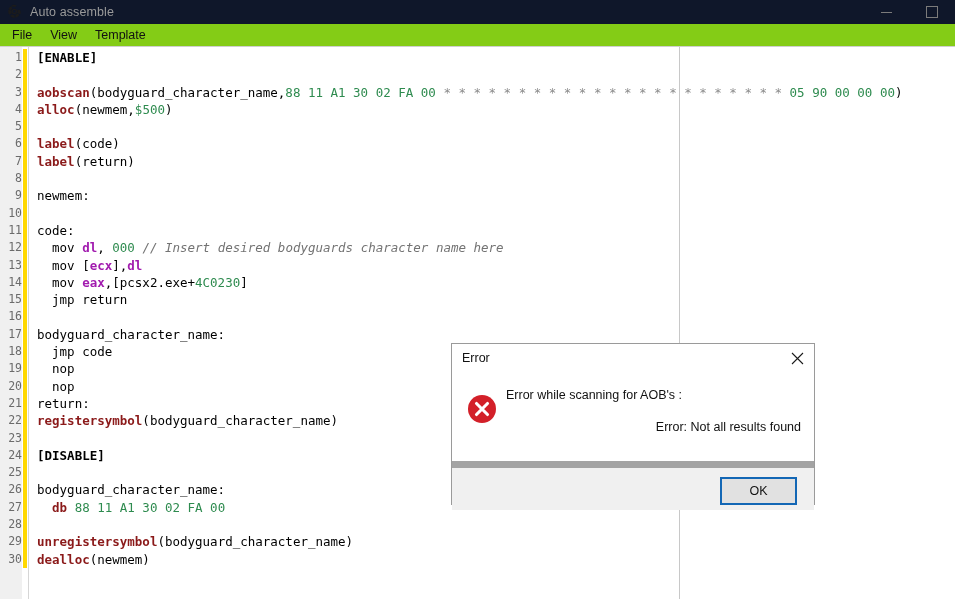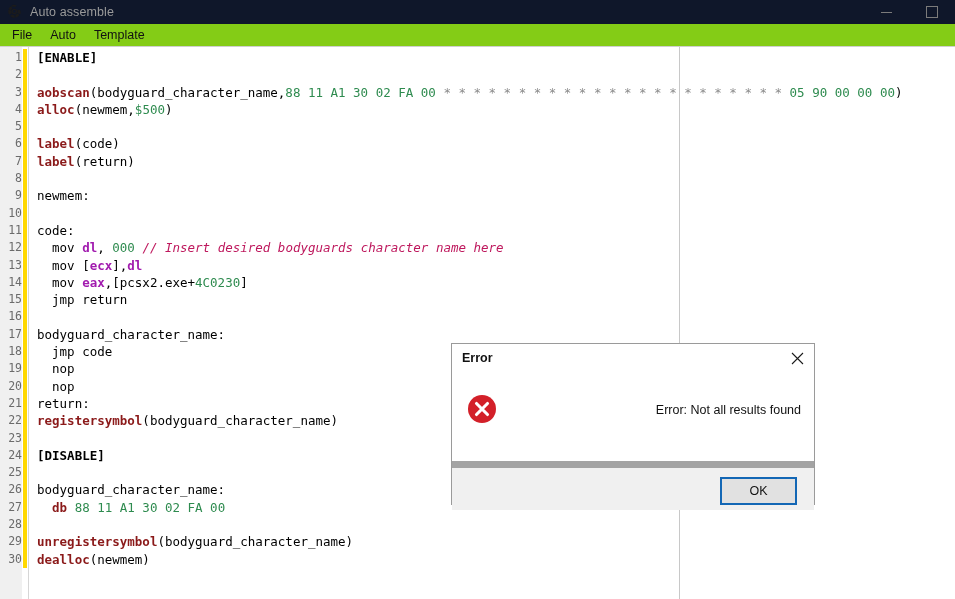--- a/index.html
+++ b/index.html
@@ -84,33 +84,33 @@
   }
   .ln-txt{
     position:absolute;left:37px;top:0;color:#000000;line-height:17.3px;
   }
   
   .tk-kw   {color:#8b1a1a;font-weight:bold;}
   .tk-sect {color:#000000;font-weight:bold;}
   .tk-num  {color:#2e8b4f;}
   .tk-hex  {color:#2e8b4f;}
   .tk-reg  {color:#a21caf;font-weight:bold;}
-  .tk-cmt  {color:#be185d;font-style:italic;}
+  .tk-cmt  {color:#737373;font-style:italic;}
   .tk-txt  {color:#000000;}
   .tk-star {color:#8a8a8a;}
 
   
   .dialog{
     position:absolute;left:451px;top:343px;width:362px;height:160px;
     background:#ffffff;border:1px solid #9a9a9a;
     box-shadow:0 0 0 0 rgba(0,0,0,0);
   }
   .dlg-title{
     position:absolute;left:0;top:0;width:362px;height:28px;
-    display:flex;align-items:flex-start;font-weight:bold;
+    display:flex;align-items:flex-start;
   }
   .dlg-title-text{
     font-size:12.5px;color:#111;margin-left:10px;line-height:28px;
   }
   .dlg-close{
     margin-left:auto;width:34px;height:28px;
     display:flex;align-items:center;justify-content:center;
   }
   .dlg-body{
     position:absolute;left:0;top:28px;width:362px;height:89px;
@@ -161,21 +161,21 @@
         <span class="glyph-min"></span>
       </div>
       <div class="win-btn">
         <span class="glyph-max"></span>
       </div>
     </div>
   </div>
 
   <div class="menubar">
     <div class="menu-item">File</div>
-    <div class="menu-item">Auto</div>
+    <div class="menu-item">View</div>
     <div class="menu-item">Template</div>
   </div>
 
   <div class="editor">
     <div class="gutter"></div>
     <div class="modbar" id="modbar" style="top: 2px; height: 519px;"></div>
     <div class="gutter-sep"></div>
     <div class="ruler" style="left: 679px;"></div>
     <div class="code" id="code-lines"><div class="ln-row"><span class="ln-num">1</span><span class="ln-txt"><span class="tk-sect">[ENABLE]</span></span></div><div class="ln-row"><span class="ln-num">2</span><span class="ln-txt"></span></div><div class="ln-row"><span class="ln-num">3</span><span class="ln-txt"><span class="tk-kw">aobscan</span><span class="tk-txt">(bodyguard_character_name,</span><span class="tk-hex">88 11 A1 30 02 FA 00</span><span class="tk-star"> * * * * * * * * * * * * * * * * * * * * * * * </span><span class="tk-hex">05 90 00 00 00</span><span class="tk-txt">)</span></span></div><div class="ln-row"><span class="ln-num">4</span><span class="ln-txt"><span class="tk-kw">alloc</span><span class="tk-txt">(newmem,</span><span class="tk-num">$500</span><span class="tk-txt">)</span></span></div><div class="ln-row"><span class="ln-num">5</span><span class="ln-txt"></span></div><div class="ln-row"><span class="ln-num">6</span><span class="ln-txt"><span class="tk-kw">label</span><span class="tk-txt">(code)</span></span></div><div class="ln-row"><span class="ln-num">7</span><span class="ln-txt"><span class="tk-kw">label</span><span class="tk-txt">(return)</span></span></div><div class="ln-row"><span class="ln-num">8</span><span class="ln-txt"></span></div><div class="ln-row"><span class="ln-num">9</span><span class="ln-txt"><span class="tk-txt">newmem:</span></span></div><div class="ln-row"><span class="ln-num">10</span><span class="ln-txt"></span></div><div class="ln-row"><span class="ln-num">11</span><span class="ln-txt"><span class="tk-txt">code:</span></span></div><div class="ln-row"><span class="ln-num">12</span><span class="ln-txt"><span class="tk-txt">  mov </span><span class="tk-reg">dl</span><span class="tk-txt">, </span><span class="tk-num">000</span><span class="tk-txt"> </span><span class="tk-cmt">// Insert desired bodyguards character name here</span></span></div><div class="ln-row"><span class="ln-num">13</span><span class="ln-txt"><span class="tk-txt">  mov [</span><span class="tk-reg">ecx</span><span class="tk-txt">],</span><span class="tk-reg">dl</span></span></div><div class="ln-row"><span class="ln-num">14</span><span class="ln-txt"><span class="tk-txt">  mov </span><span class="tk-reg">eax</span><span class="tk-txt">,[pcsx2.exe+</span><span class="tk-num">4C0230</span><span class="tk-txt">]</span></span></div><div class="ln-row"><span class="ln-num">15</span><span class="ln-txt"><span class="tk-txt">  jmp return</span></span></div><div class="ln-row"><span class="ln-num">16</span><span class="ln-txt"></span></div><div class="ln-row"><span class="ln-num">17</span><span class="ln-txt"><span class="tk-txt">bodyguard_character_name:</span></span></div><div class="ln-row"><span class="ln-num">18</span><span class="ln-txt"><span class="tk-txt">  jmp code</span></span></div><div class="ln-row"><span class="ln-num">19</span><span class="ln-txt"><span class="tk-txt">  nop</span></span></div><div class="ln-row"><span class="ln-num">20</span><span class="ln-txt"><span class="tk-txt">  nop</span></span></div><div class="ln-row"><span class="ln-num">21</span><span class="ln-txt"><span class="tk-txt">return:</span></span></div><div class="ln-row"><span class="ln-num">22</span><span class="ln-txt"><span class="tk-kw">registersymbol</span><span class="tk-txt">(bodyguard_character_name)</span></span></div><div class="ln-row"><span class="ln-num">23</span><span class="ln-txt"></span></div><div class="ln-row"><span class="ln-num">24</span><span class="ln-txt"><span class="tk-sect">[DISABLE]</span></span></div><div class="ln-row"><span class="ln-num">25</span><span class="ln-txt"></span></div><div class="ln-row"><span class="ln-num">26</span><span class="ln-txt"><span class="tk-txt">bodyguard_character_name:</span></span></div><div class="ln-row"><span class="ln-num">27</span><span class="ln-txt"><span class="tk-kw">  db </span><span class="tk-hex">88 11 A1 30 02 FA 00</span></span></div><div class="ln-row"><span class="ln-num">28</span><span class="ln-txt"></span></div><div class="ln-row"><span class="ln-num">29</span><span class="ln-txt"><span class="tk-kw">unregistersymbol</span><span class="tk-txt">(bodyguard_character_name)</span></span></div><div class="ln-row"><span class="ln-num">30</span><span class="ln-txt"><span class="tk-kw">dealloc</span><span class="tk-txt">(newmem)</span></span></div></div>
   </div>
@@ -190,20 +190,21 @@
       </div>
     </div>
     <div class="dlg-body">
       <div class="err-icon">
         <svg width="30" height="30" viewBox="0 0 30 30">
           <circle cx="15" cy="15" r="14" fill="#d32029"></circle>
           <path d="M9.5 9.5 L20.5 20.5 M20.5 9.5 L9.5 20.5" stroke="#ffffff" stroke-width="3.1" stroke-linecap="round"></path>
         </svg>
       </div>
       <div class="dlg-msg">
+        <div>Error while scanning for AOB's :</div>
         <div class="para2">Error: Not all results found</div>
       </div>
     </div>
     <div class="dlg-footer">
       <div class="ok-btn">OK</div>
     </div>
   </div>
 
 </div>
 

